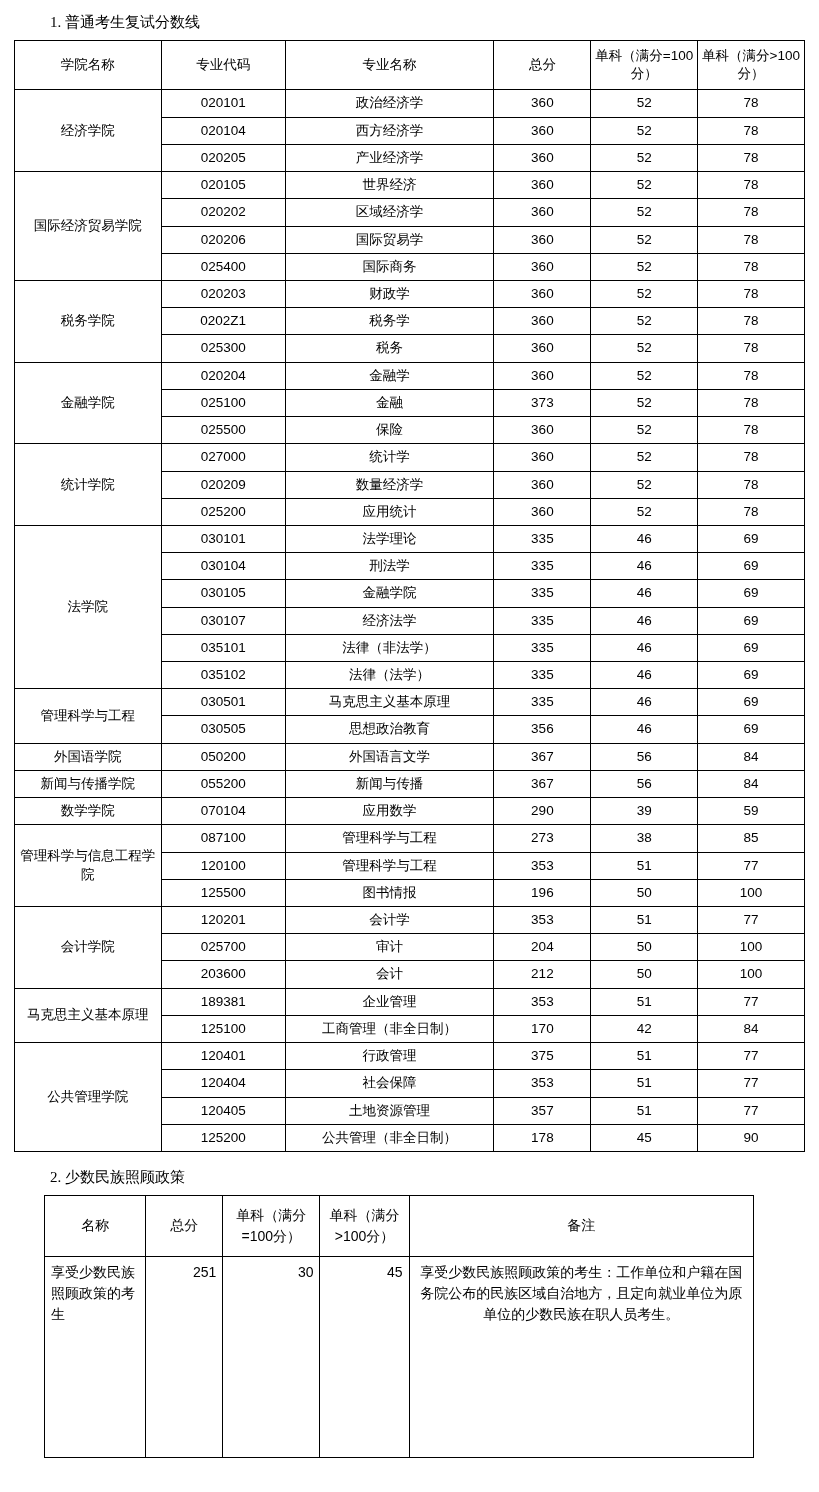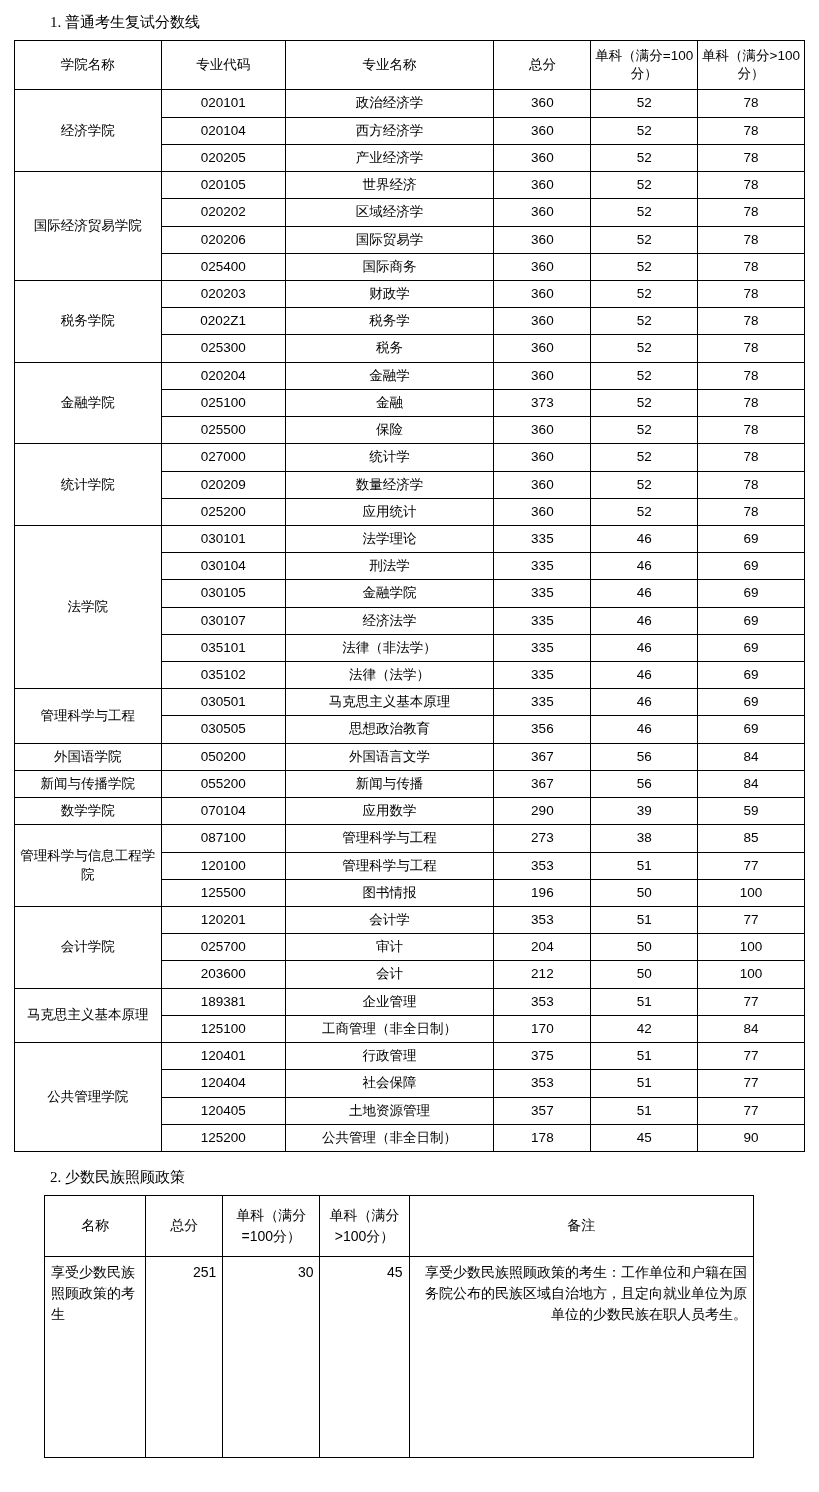--- a/index.html
+++ b/index.html
@@ -88,21 +88,21 @@
   .m-col-remark { width: 340px; }
   .m-cell-name {
     vertical-align: top;
     line-height: 1.55;
   }
   .m-cell-num {
     text-align: right;
     vertical-align: top;
   }
   .m-cell-remark {
-    text-align: right;
+    text-align: center;
     vertical-align: top;
     padding-top: 48px;
     padding-left: 14px;
     padding-right: 10px;
     line-height: 1.7;
     height: 190px;
   }
 </style>
 </head>
 <body>

